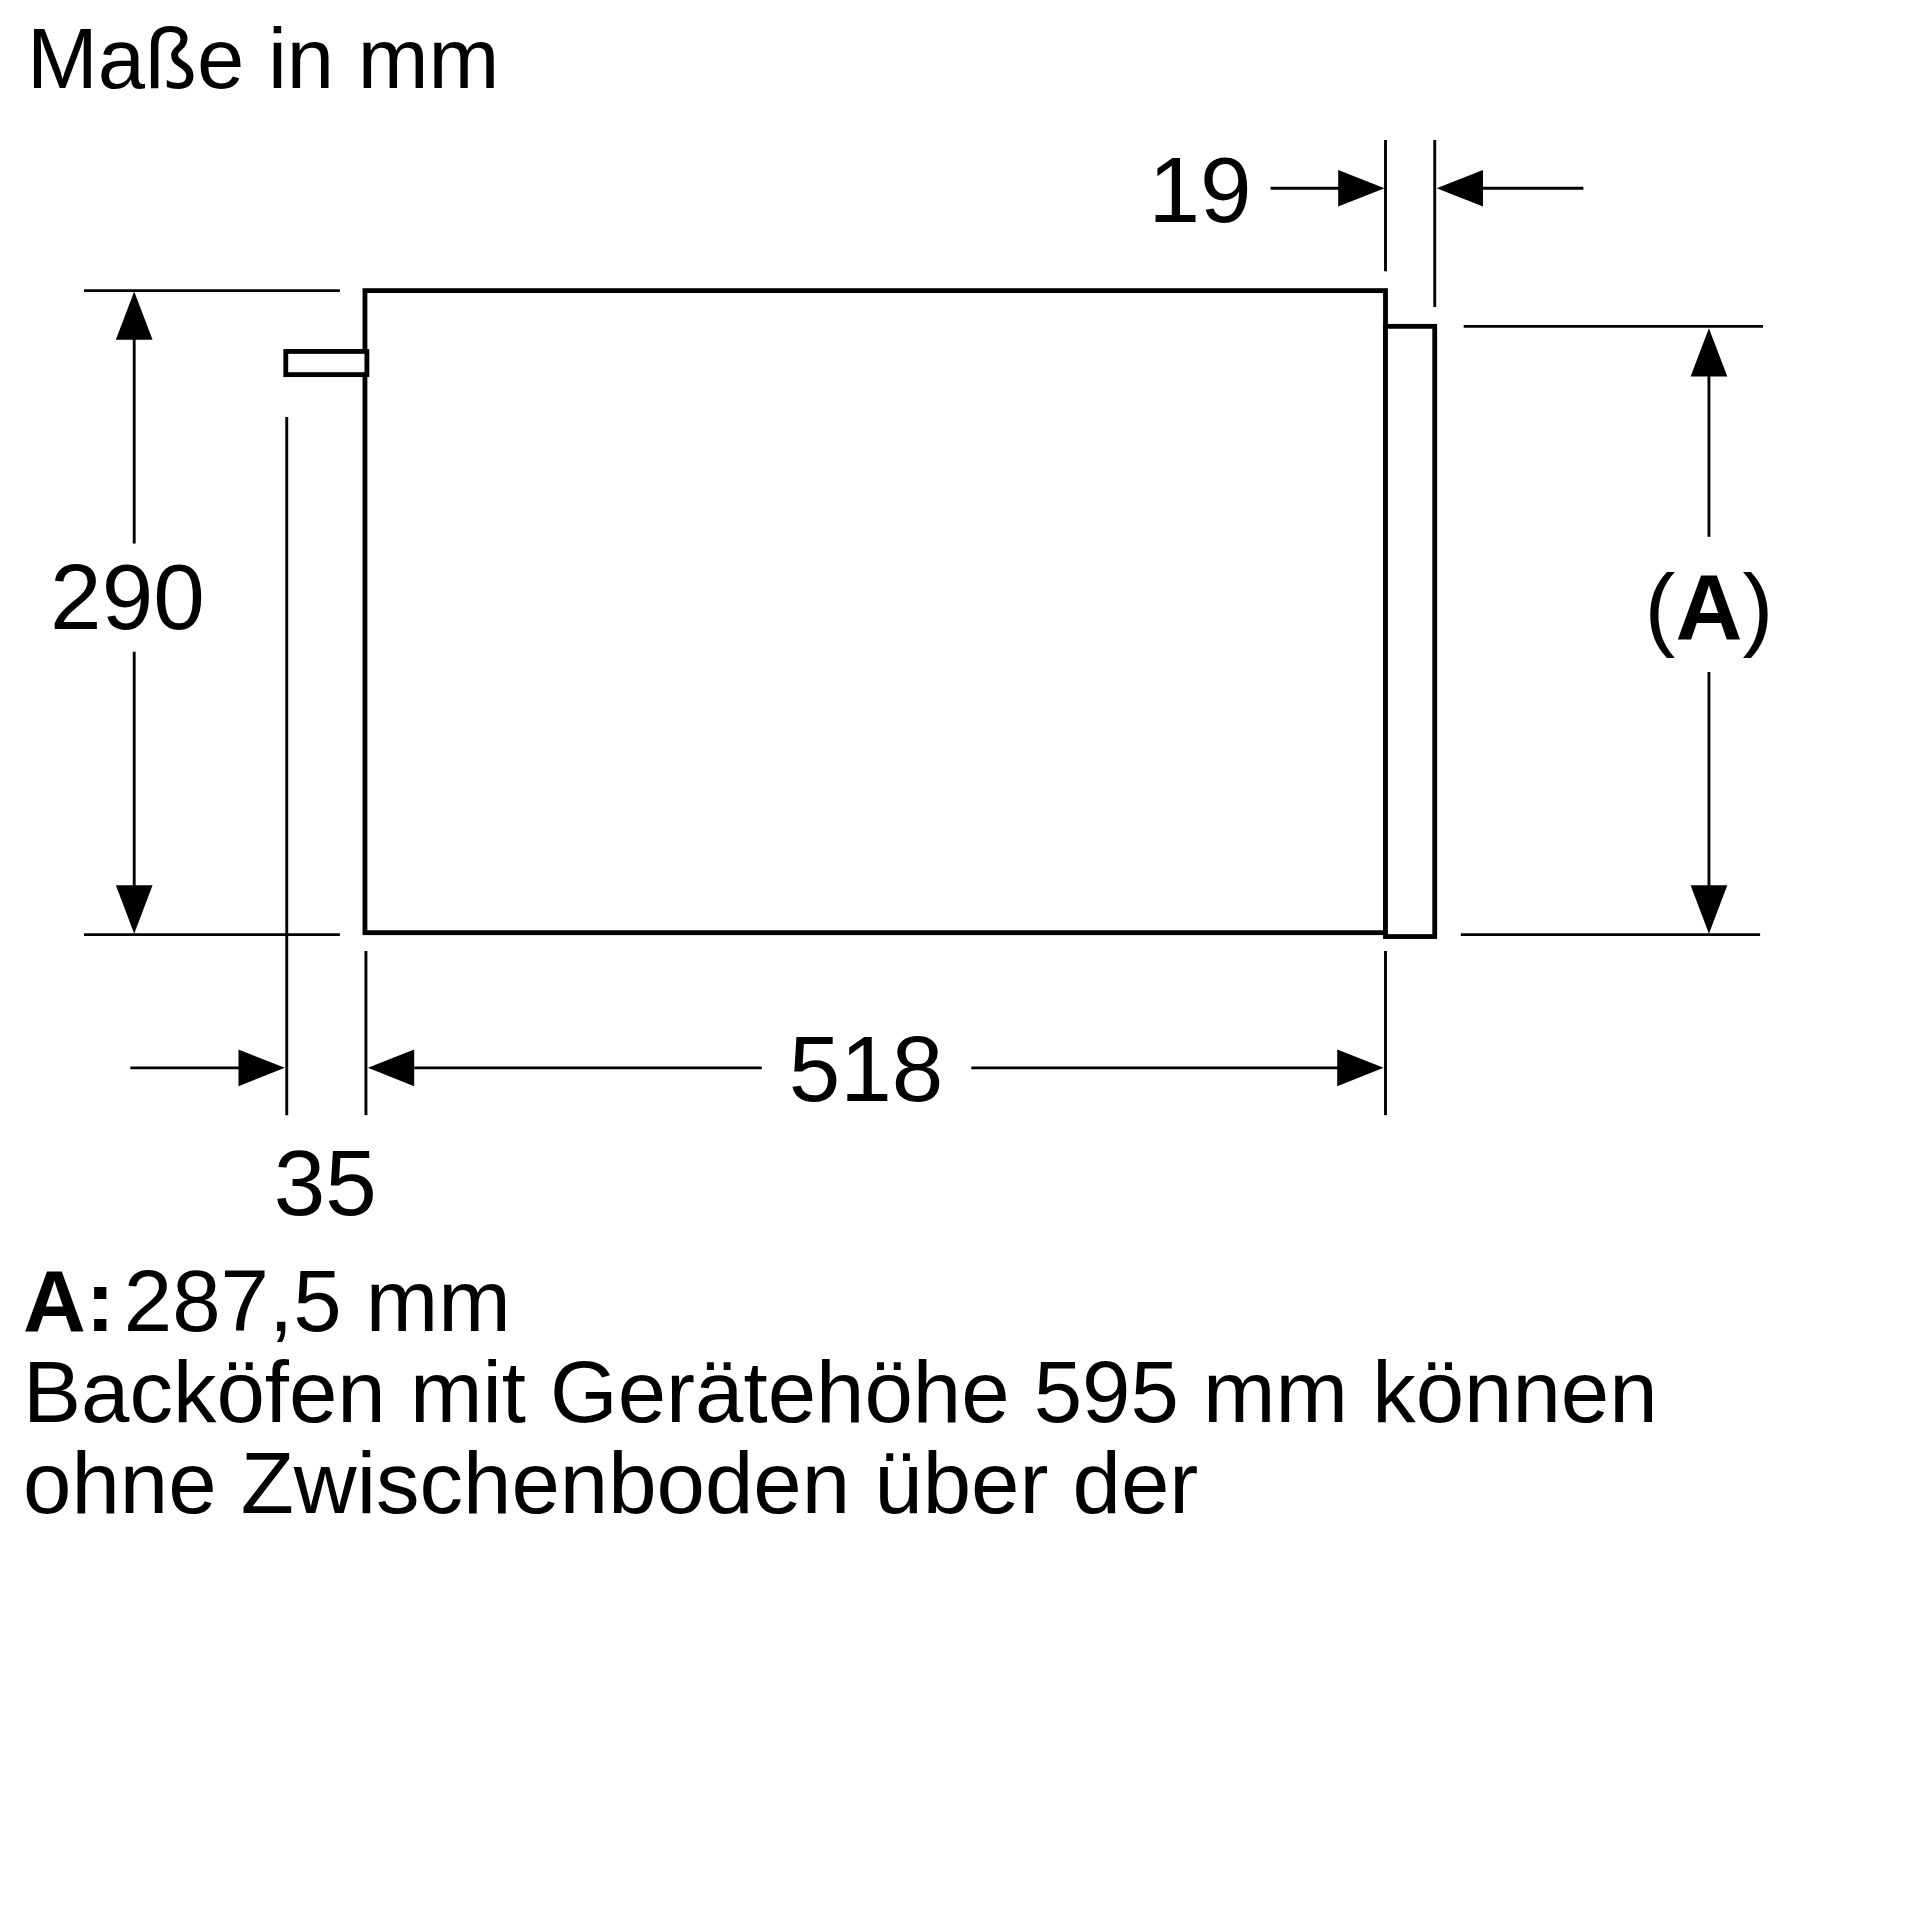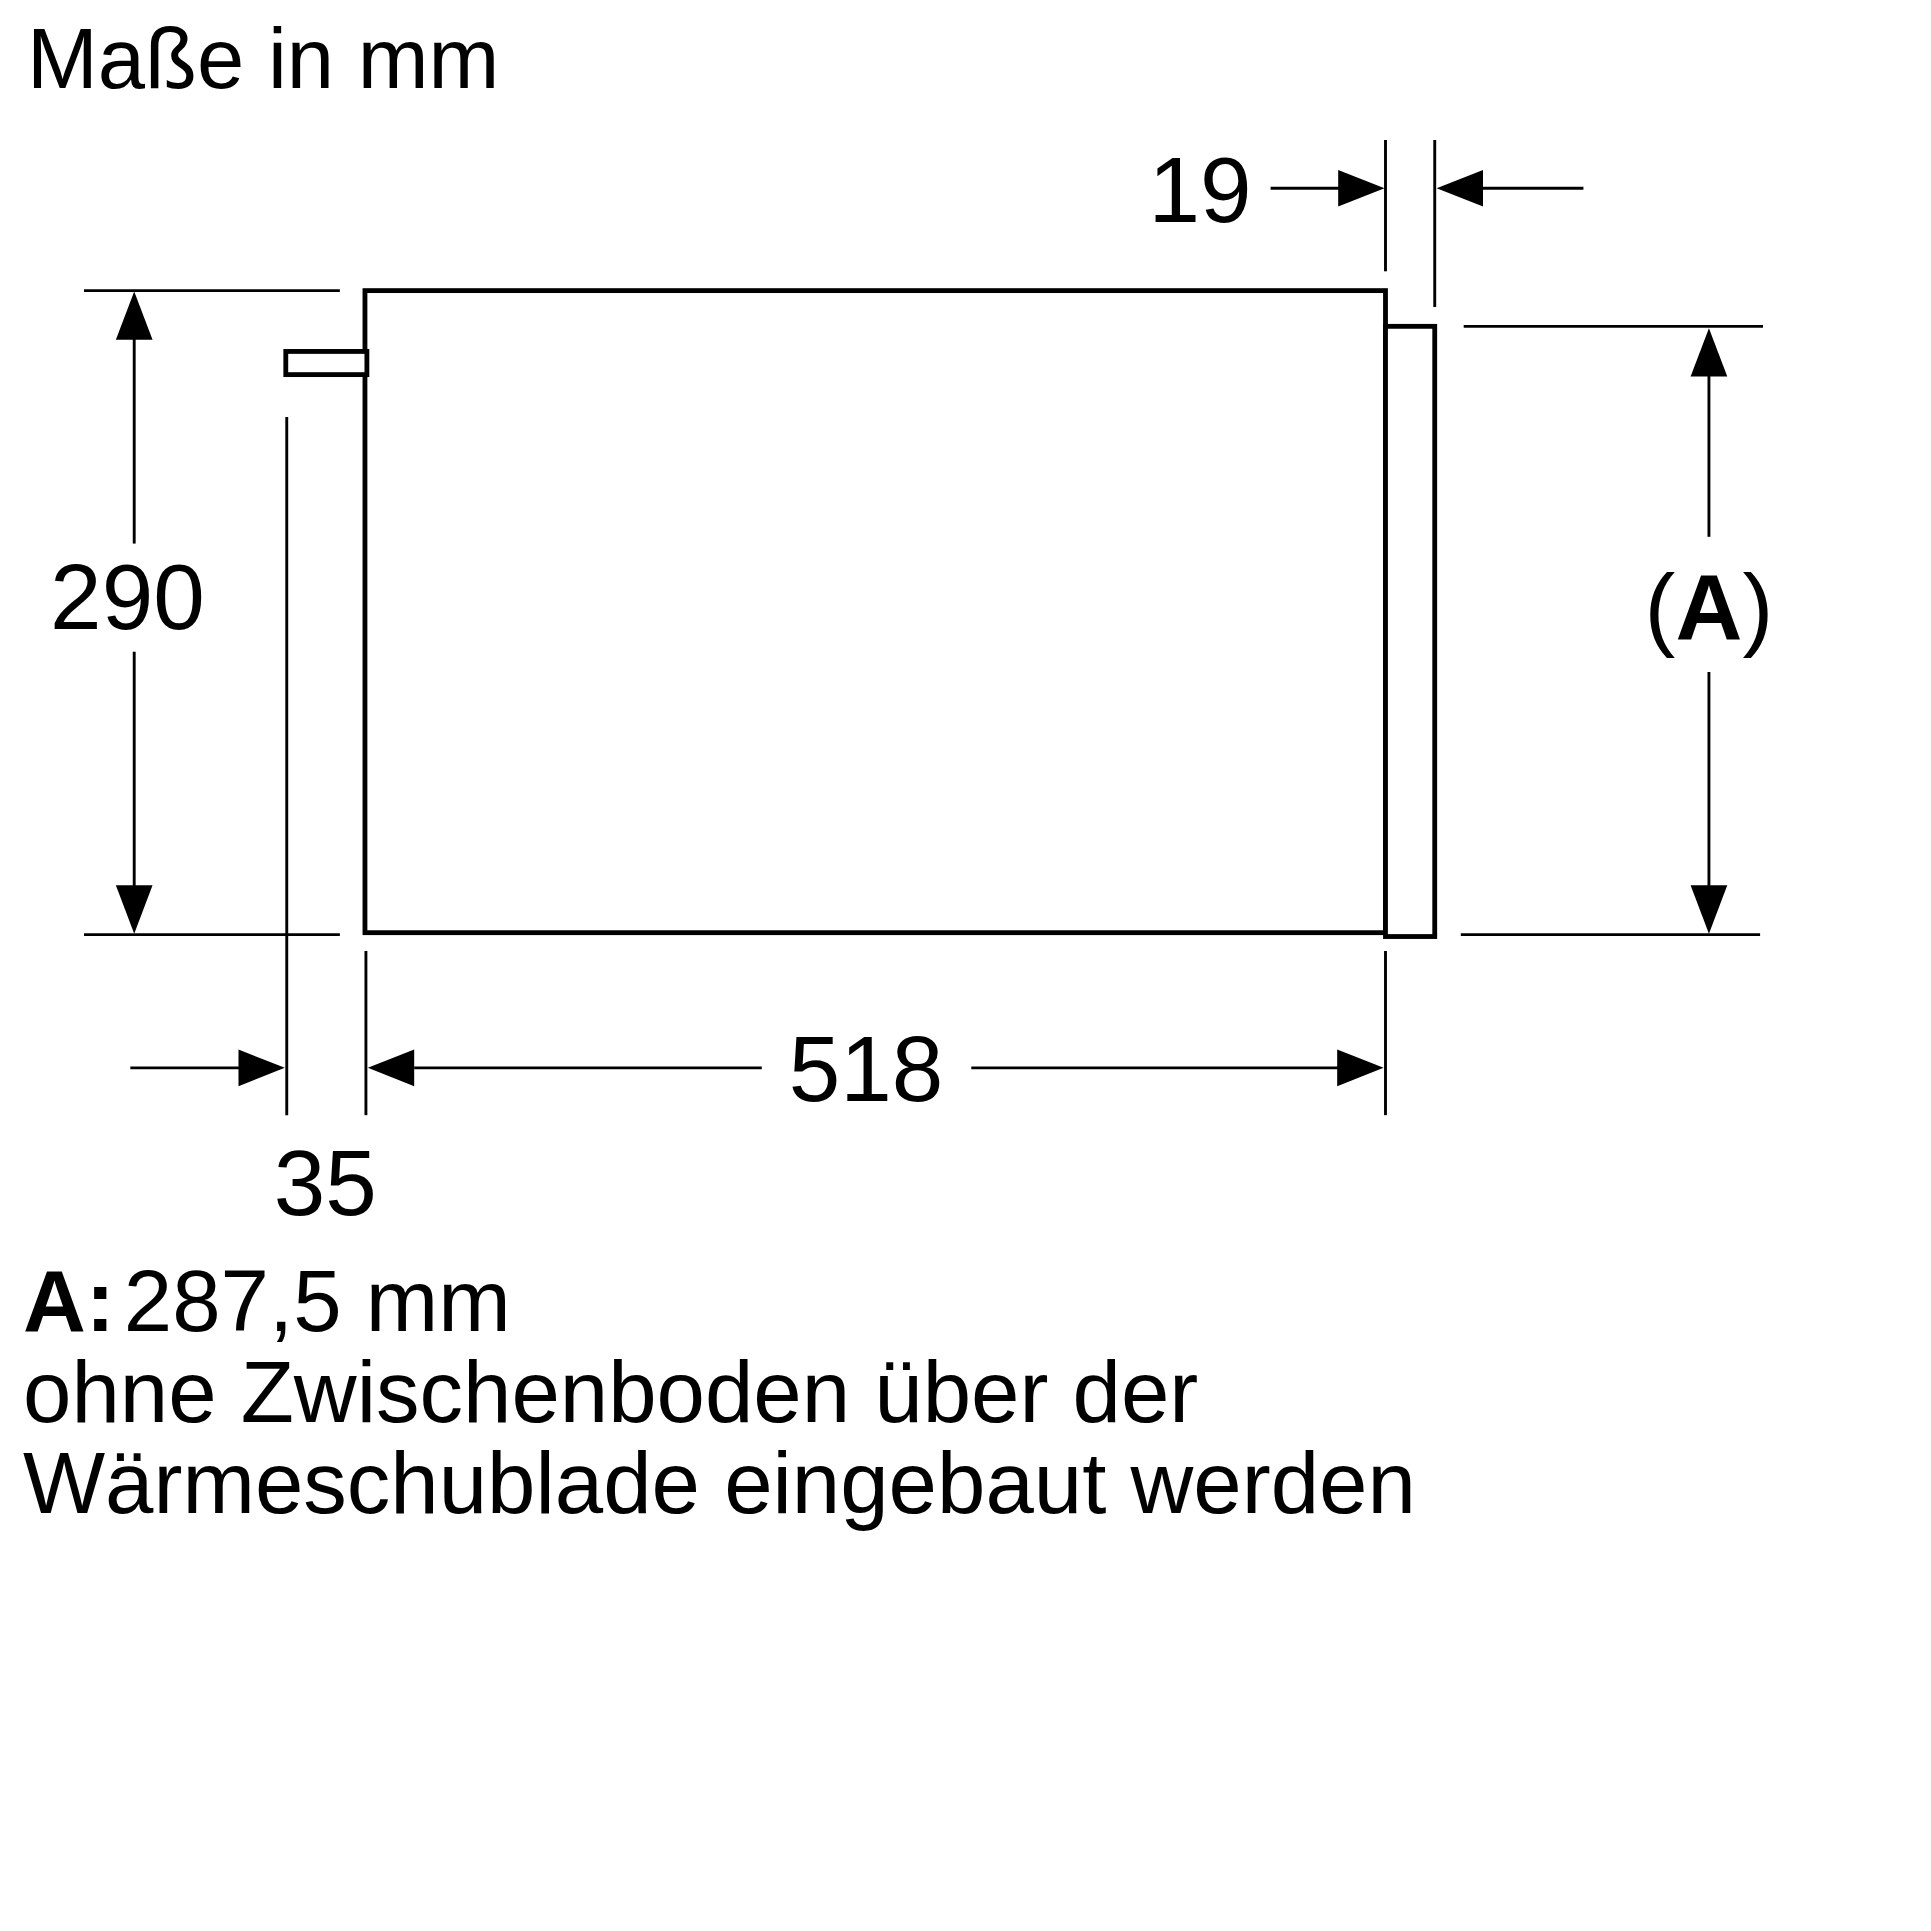--- a/index.html
+++ b/index.html
@@ -109,18 +109,18 @@
 
     <polygon class="arrow" points="1770,340 1751,390 1789,390"></polygon>
     <line class="thin" x1="1770" y1="388" x2="1770" y2="556"></line>
     <text x="1770" y="662"><tspan>(</tspan><tspan class="bold-ref">A</tspan><tspan>)</tspan></text>
     <line class="thin" x1="1770" y1="696" x2="1770" y2="918"></line>
     <polygon class="arrow" points="1770,967 1751,917 1789,917"></polygon>
   </svg>
 
   <div class="note">
     <div class="note-line"><span class="bold">A:</span><span class="ref-value">287,5 mm</span></div>
+    <div class="note-line">Backöfen mit Gerätehöhe 595 mm können</div>
     <div class="note-line">ohne Zwischenboden über der</div>
-    <div class="note-line">Wärmeschublade eingebaut werden</div>
   </div>
 
 </div>
 
 
 </body></html>

